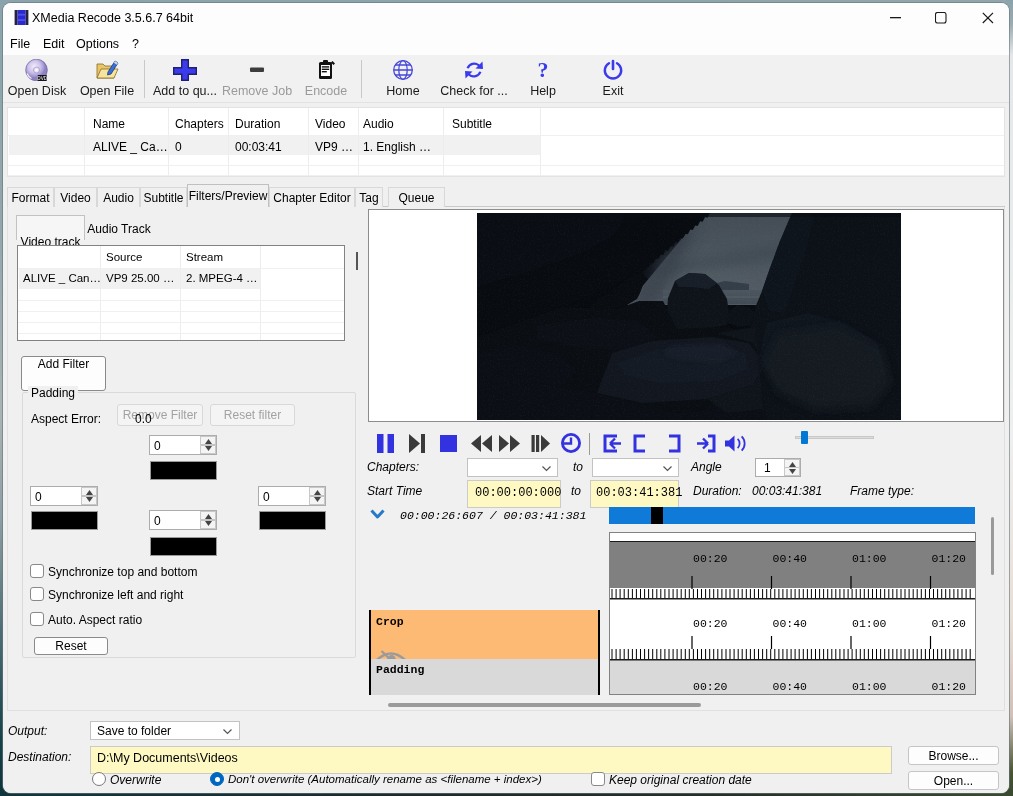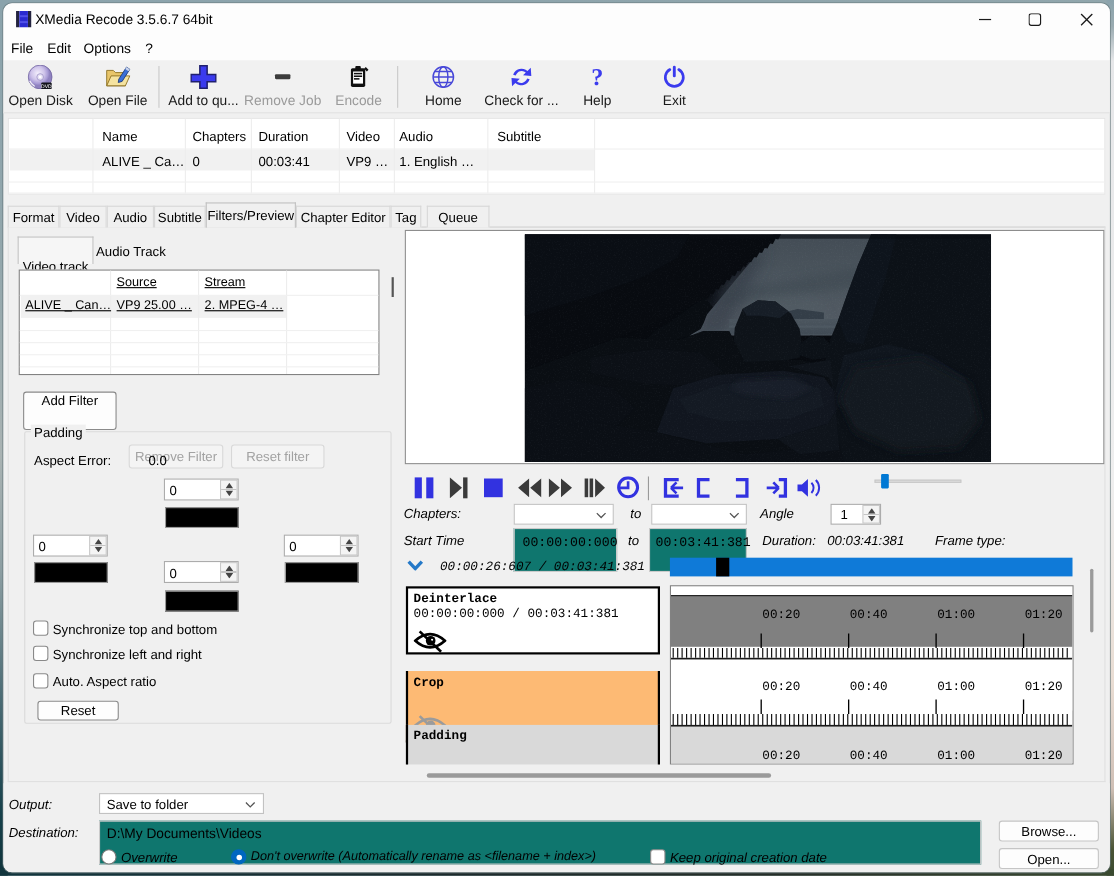--- a/index.html
+++ b/index.html
@@ -27,41 +27,41 @@
 .rcell { position:absolute; top:32px; font-size:12px; }
 
 .tab { position:absolute; top:187px; height:20px; background:#f0f0f0; border:1px solid #d8d8d8; border-bottom:none; font-size:12px; text-align:center; padding-top:3px; z-index:2; }
 .tab.active { top:184px; height:23px; border-color:#c0c0c0; padding-top:4px; z-index:4; }
 #tabline { position:absolute; left:7px; top:206px; width:998px; height:1px; background:#c9c9c9; z-index:1; }
 #tabpanel { position:absolute; left:7px; top:207px; width:998px; height:504px; background:#f0f0f0; border:1px solid #e0e0e0; border-top:none; z-index:3; }
 
 .stab { position:absolute; font-size:12px; text-align:center; z-index:5; }
 
 #tracklist { position:absolute; left:17px; top:245px; width:328px; height:96px; background:#fff; border:1px solid #828282; z-index:5; font-size:11.5px; }
-#tracklist .rcell,#tracklist .hcell { font-size:11.5px; white-space:nowrap;text-decoration:underline; }
+#tracklist .rcell,#tracklist .hcell { font-size:11.5px; white-space:nowrap; }
 .tv { position:absolute; top:0; width:1px; height:94px; background:#ededed; }
 .th2 { position:absolute; left:0; width:326px; height:1px; background:#f0f0f0; }
 
 .btn { position:absolute; background:#fdfdfd; border:1px solid #8a8a8a; border-radius:3px; font-size:12px; text-align:center; color:#000; z-index:5; }
 .btn.dis { background:#f4f4f4; border-color:#d8d8d8; color:#a2a2a2;margin-top:48px; }
 
 #padbox { position:absolute; left:22px; top:392px; width:334px; height:266px; border:1px solid #dadada; border-radius:2px; z-index:4; }
 .legend { position:absolute; left:28px; top:386px; background:#f0f0f0; padding:0 3px; font-size:12px; z-index:5; }
 .lbl { position:absolute; font-size:12px; z-index:5; }
 .spin { position:absolute; width:68px; height:20px; background:#fff; border:1px solid #acacac; font-size:12px; z-index:5; }
 .spin .v { position:absolute; left:4px; top:3px; }
 .spin .ud { position:absolute; right:0px; top:0px; width:16px; height:18px; border:1px solid #c8c8c8; background:linear-gradient(#f4f4f4 46%,#c4c4c4 46%,#c4c4c4 54%,#f4f4f4 54%); }
 .spin svg { position:absolute; right:4px; }
 .blackrect { position:absolute; background:#000; border:1px solid #9a9a9a; z-index:5; }
 .cb { position:absolute; width:14px; height:14px; background:#fff; border:1px solid #898989; border-radius:3px; z-index:5; }
 
 #preview { position:absolute; left:368px; top:209px; width:636px; height:213px; background:#fff; border:1px solid #8d8d8d; z-index:5; }
 
 .combo { position:absolute; height:19px; background:#fff; border:1px solid #c2c2c2; font-size:12px; z-index:5; }
-.tinput { position:absolute; height:40px; background:#0f766e; border:1px solid #cbcbcb; font-size:12.5px; z-index:5; }
+.tinput { position:absolute; height:28px; background:#fef9c3; border:1px solid #cbcbcb; font-size:12.5px; z-index:5; }
 .mono { font-family:"Liberation Mono", monospace; }
 .ctlbl { position:absolute; font-size:12px; z-index:5;font-style:italic; }
 
 #fcol { position:absolute; left:369px; top:533px; width:231px; height:162px; z-index:5; }
 #tlcol { position:absolute; left:609px; top:532px; width:367px; height:163px; background:#fff; border:1px solid #828282; overflow:hidden; z-index:5; }
 .tlband { position:absolute; left:0; width:365px; }
 
 #bottomsec { position:absolute; left:3px; top:712px; width:1006px; height:81px; background:#f0f0f0; }
 .radio { position:absolute; width:14px; height:14px; border:1px solid #777; border-radius:50%; background:#fff; z-index:5; }
 </style>
@@ -410,30 +410,20 @@
 
   <svg class="abs" style="left:370px;top:509px;z-index:6" width="15" height="11">
         <path d="M1.5 1.5 L7.5 8 L13.5 1.5" stroke="#2579c8" stroke-width="3" fill="none" stroke-linejoin="round"></path>
       </svg>
   <div class="ctlbl mono" style="left:400px;top:509px;font-size:11.5px">00:00:26:607 / 00:03:41:381</div>
   <div class="abs" style="left:609px;top:507px;width:366px;height:17px;background:#0f7ad8;z-index:6">
     <div class="abs" style="left:42px;top:0;width:12px;height:17px;background:#000"></div>
   </div>
 
   <div id="fcol">
-    <div class="abs" style="left:0;top:0;width:231px;height:62px;background:#fff;border:2px solid #000">
-      <span class="mono" style="position:absolute;left:5px;top:3px;font-size:11.5px;font-weight:bold">Deinterlace</span>
-      <span class="mono" style="position:absolute;left:5px;top:17px;font-size:11.5px">00:00:00:000 / 00:03:41:381</span>
-      <svg style="position:absolute;left:5px;top:37px" width="30" height="22" viewBox="0 0 30 22">
-        <path d="M1.5 10.5 Q 15 -1.5 28.5 10.5 Q 15 22.5 1.5 10.5 Z" fill="none" stroke="#000" stroke-width="2.4"></path>
-        <circle cx="15.5" cy="10.5" r="4.4" fill="#000"></circle>
-        <circle cx="16.8" cy="9.6" r="1" fill="#fff"></circle>
-        <path d="M5.5 2 L25 20.5" stroke="#000" stroke-width="2.4"></path>
-      </svg>
-    </div>
     <div class="abs" style="left:0;top:77px;width:231px;height:65px;background:#fdba74;border:2px solid #000;border-top:none">
       <span class="mono" style="position:absolute;left:5px;top:5px;font-size:11.5px;font-weight:bold">Crop</span>
       <svg style="position:absolute;left:5px;top:39px" width="30" height="22" viewBox="0 0 30 22">
         <path d="M1.5 10.5 Q 15 -1.5 28.5 10.5 Q 15 22.5 1.5 10.5 Z" fill="none" stroke="#9b9b9b" stroke-width="2.4"></path>
         <circle cx="15.5" cy="10.5" r="4.4" fill="#9b9b9b"></circle>
         <path d="M5.5 2 L25 20.5" stroke="#9b9b9b" stroke-width="2.4"></path>
       </svg>
     </div>
     <div class="abs" style="left:0;top:126px;width:231px;height:36px;background:#d9d9d9;border:2px solid #000;border-top:none;border-bottom:none">
       <span class="mono" style="position:absolute;left:5px;top:4px;font-size:11.5px;font-weight:bold">Padding</span>

